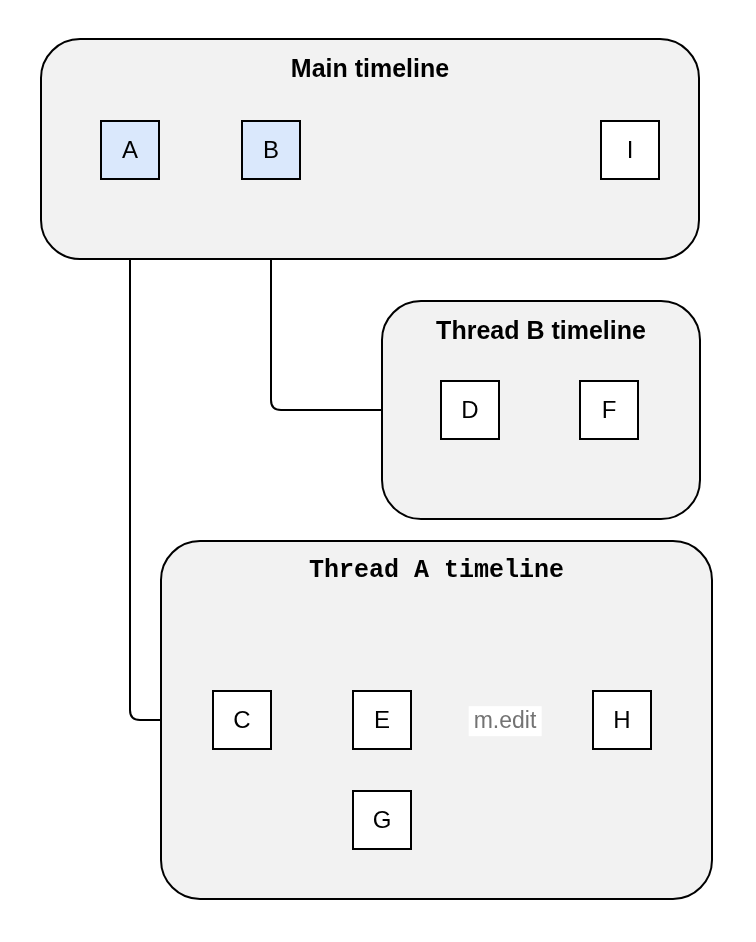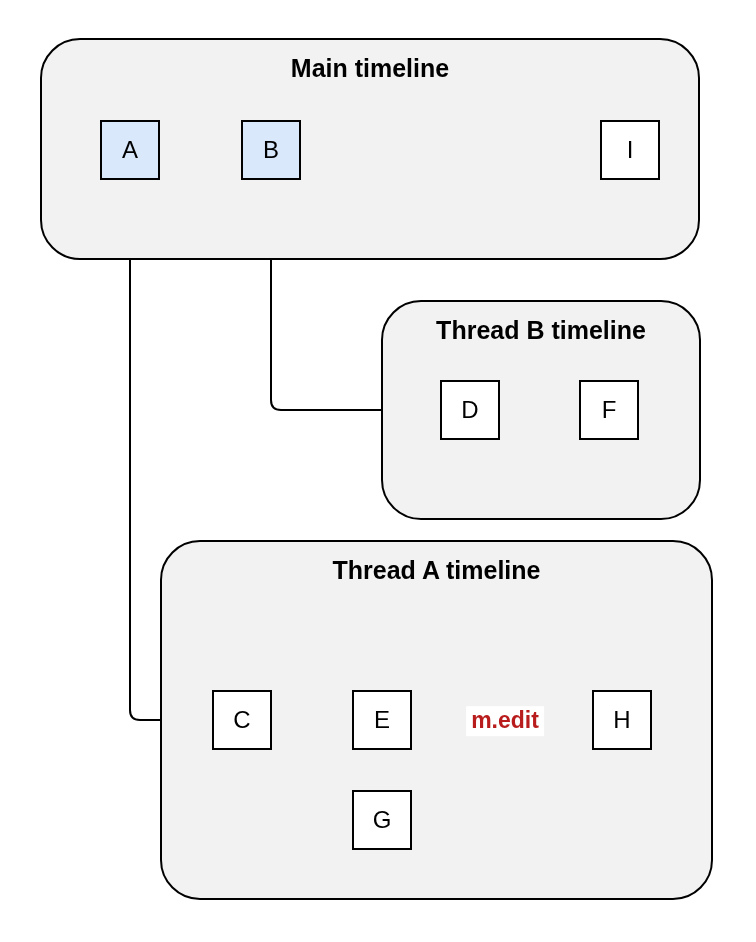--- a/index.html
+++ b/index.html
@@ -61,26 +61,25 @@
     font-size: 24px;
     color: #000000;
   }
   .node.highlight {
     background: #dae8fc;
   }
   .edge-label {
     position: absolute;
     transform: translate(-50%, -50%);
     background: #ffffff;
-    color: #b91c1c;
+    color: #737373;
     font-size: 23px;
     padding: 1px 5px;
     white-space: nowrap;
     line-height: 1.2;
-    font-weight: bold;
   }
 </style>
 </head>
 <body>
 
 <div id="canvas">
   <svg id="edge-layer" viewBox="0 0 756 942" xmlns="http://www.w3.org/2000/svg">
     <defs>
       <marker id="arrowhead" markerUnits="userSpaceOnUse" markerWidth="20" markerHeight="14" refX="17" refY="6.5" orient="auto">
         <path d="M 0 0 L 18 6.5 L 0 13 L 4.5 6.5 Z" fill="#000000"></path>
@@ -96,21 +95,21 @@
         <path d="M 592 720 L 413 720" class="edge dotted" marker-end="url(#arrowhead)"></path>
         <path d="M 352 820 L 252 820 Q 242 820 242 810 L 242 752" class="edge dotted" marker-end="url(#arrowhead)"></path>
       </g>
   </svg>
 <div class="container-box" style="left: 381px; top: 300px; width: 320px; height: 220px;">
       <div class="container-title">Thread B timeline</div>
     </div>
     <div class="container-box" style="left: 40px; top: 38px; width: 660px; height: 222px;">
       <div class="container-title">Main timeline</div>
     </div>
-    <div class="container-box" style="left: 160px; top: 540px; width: 553px; height: 360px;">
+    <div class="container-box" style="left: 160px; top: 540px; width: 553px; height: 360px; font-family: Liberation Mono, monospace;">
       <div class="container-title">Thread A timeline</div>
     </div>
     <div class="node highlight" style="left: 100px; top: 120px;">A</div>
     <div class="node highlight" style="left: 241px; top: 120px;">B</div>
     <div class="node" style="left: 600px; top: 120px;">I</div>
     <div class="node" style="left: 440px; top: 380px;">D</div>
     <div class="node" style="left: 579px; top: 380px;">F</div>
     <div class="node" style="left: 212px; top: 690px;">C</div>
     <div class="node" style="left: 352px; top: 690px;">E</div>
     <div class="node" style="left: 592px; top: 690px;">H</div>

